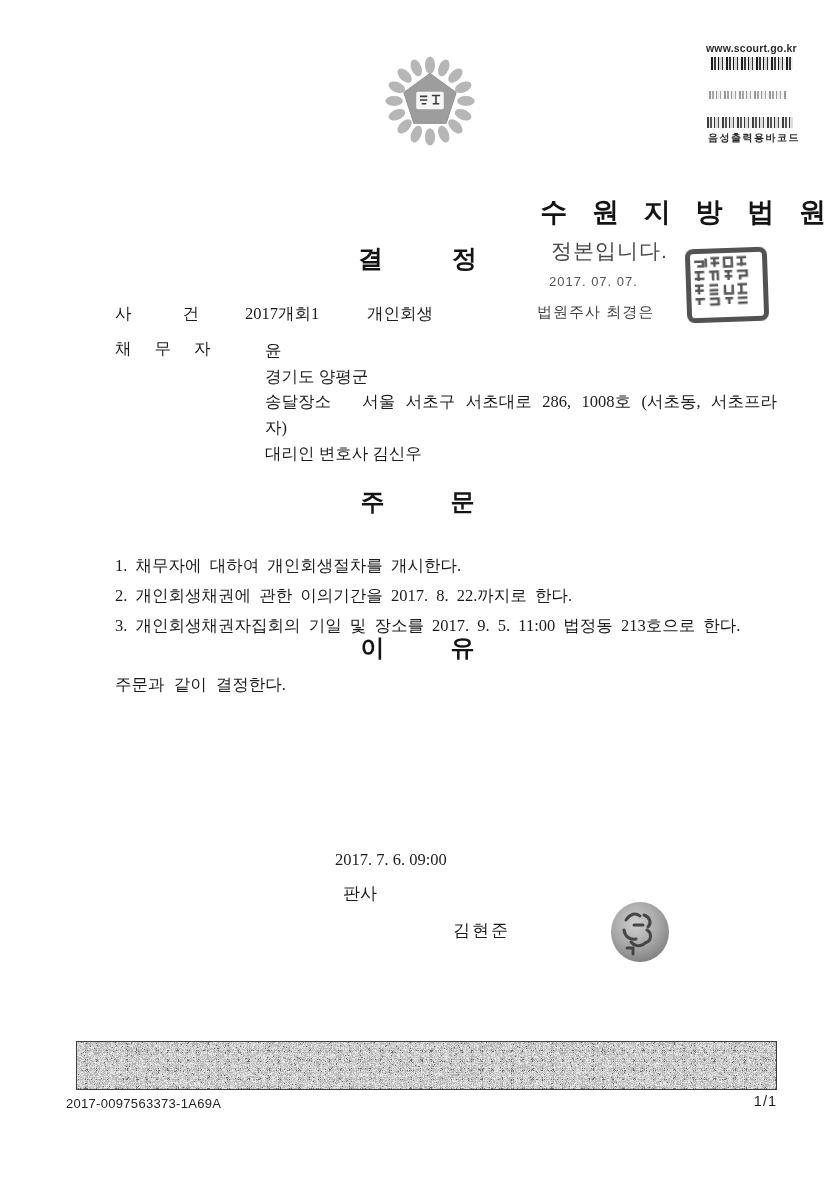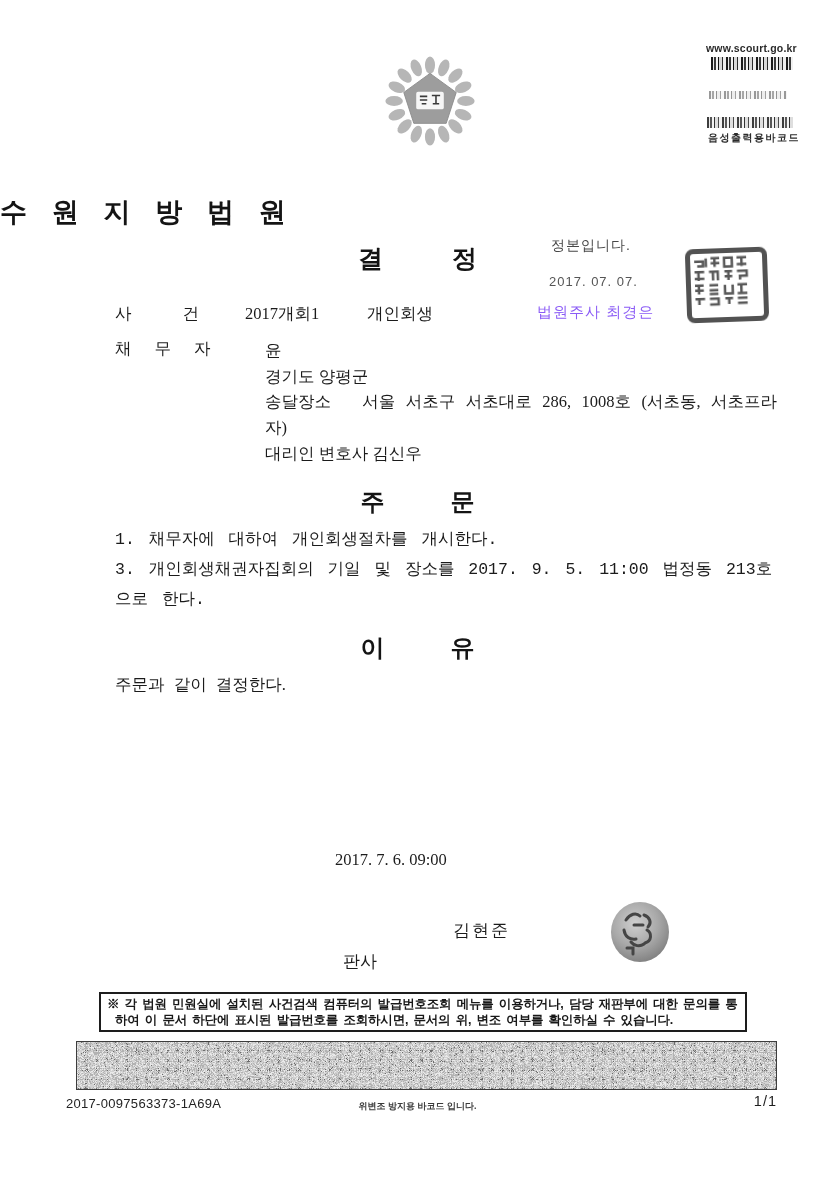--- a/index.html
+++ b/index.html
@@ -23,58 +23,58 @@
   .barcode{background:repeating-linear-gradient(90deg,
       #1b1b1b 0 2px,#e9e9e9 2px 3px,#3a3a3a 3px 5px,#f1f1f1 5px 7px,
       #101010 7px 8px,#d8d8d8 8px 11px,#2c2c2c 11px 12px,#eeeeee 12px 15px);}
   .bc1{left:711px;top:57px;width:82px;height:13px;}
   .bc2{left:709px;top:91px;width:78px;height:8px;opacity:.45;}
   .bc3{left:707px;top:117px;width:86px;height:11px;opacity:.85;}
   .voice-label{left:708px;top:131px;font-family:"Liberation Sans",sans-serif;
     font-size:10px;font-weight:bold;color:#2a2a2a;letter-spacing:1.5px;}
 
   
-  .court-name{left:0;right:0;top:194px;text-align:left;
+  .court-name{left:0;right:0;top:194px;text-align:right;
     font-size:27px;font-weight:bold;letter-spacing:9px;color:#141414;}
   .doc-type{left:0;right:0;top:242px;display:flex;justify-content:center;
     gap:69px;font-size:25px;font-weight:bold;color:#141414;}
 
   
   .cert-statement{left:551px;top:237px;font-family:"Liberation Sans",sans-serif;
-    font-size:14px;color:#474747;letter-spacing:1px;}
+    font-size:21px;color:#474747;letter-spacing:1px;}
   .cert-date{left:549px;top:274px;font-family:"Liberation Sans",sans-serif;
     font-size:13px;color:#555555;letter-spacing:1px;}
   .cert-clerk{left:537px;top:303px;font-family:"Liberation Sans",sans-serif;
-    font-size:15px;color:#8b5cf6;letter-spacing:1px;}
+    font-size:15px;color:#404040;letter-spacing:1px;}
   .square-seal{left:686px;top:248px;width:72px;height:64px;
     border:5px solid #525252;border-radius:8px;transform:rotate(-2deg);
     filter:blur(.3px);}
 
   
   .body-text{font-size:16.5px;color:#1b1b1b;}
   .case-label{left:115px;top:303px;letter-spacing:51px;white-space:nowrap;}
   .case-number{left:245px;top:303px;}
   .case-type{left:367px;top:303px;}
   .debtor-label{left:115px;top:338px;letter-spacing:23px;white-space:nowrap;}
   .debtor-block{left:265px;top:338px;width:512px;line-height:25.7px;}
   .debtor-block div{white-space:pre;}
   .stretch{text-align:justify;text-align-last:justify;white-space:pre;}
 
   
   .section-heading{left:0;right:0;display:flex;justify-content:center;gap:66px;
     font-size:24px;font-weight:bold;color:#141414;}
   .order-heading{top:486px;}
-  .order-items{left:115px;top:525px;width:665px;line-height:30px;word-spacing:4px;font-family:Liberation Mono, monospace;}
+  .order-items{left:115px;top:551px;width:665px;line-height:30px;word-spacing:4px;}
   .reason-heading{top:632px;}
   .reason-body{left:115px;top:671px;width:660px;line-height:27.5px;word-spacing:5px;}
   .reason-line1{text-align:justify;text-align-last:justify;}
 
   
   .decision-datetime{left:335px;top:850px;font-size:16.5px;}
-  .judge-title{left:343px;top:950px;font-size:17px;}
+  .judge-title{left:343px;top:882px;font-size:17px;}
   .judge-name{left:453px;top:919px;font-size:17px;letter-spacing:2px;}
   .round-seal{left:611px;top:902px;width:58px;height:60px;border-radius:50%;
     background:radial-gradient(circle at 42% 36%,#cfcfcf 0%,#a8a8a8 45%,#7e7e7e 80%,#6d6d6d 100%);
     filter:blur(.3px);}
 
   
   .notice-box{left:99px;top:992px;width:632px;height:30px;
     border:2px solid #1d1d1d;padding:3px 6px;
     font-family:"Liberation Sans",sans-serif;font-size:12.5px;font-weight:bold;
     color:#181818;line-height:15.5px;letter-spacing:-.2px;word-spacing:2px;white-space:nowrap;}
@@ -164,20 +164,21 @@
     <div>자)</div>
     <div>대리인 변호사 김신우</div>
   </div>
 
   <div class="abs section-heading order-heading">
     <span>주</span>
     <span>문</span>
   </div>
   <div class="abs body-text order-items">
     <div>1. 채무자에 대하여 개인회생절차를 개시한다.</div>
+    <div>2. 개인회생채권에 관한 이의기간을 2017. 8. 22.까지로 한다.</div>
     <div>3. 개인회생채권자집회의 기일 및 장소를 2017. 9. 5. 11:00 법정동 213호으로 한다.</div>
   </div>
 
   <div class="abs section-heading reason-heading">
     <span>이</span>
     <span>유</span>
   </div>
   <div class="abs body-text reason-body">
     <div>주문과 같이 결정한다.</div>
   </div>
@@ -192,40 +193,35 @@
         <path d="M33 13c6 2 8 8 4 12"></path>
         <path d="M13 28c1 7 6 10 12 9"></path>
         <path d="M36 28c5 3 5 11-2 13"></path>
         <path d="M20 40c3 4 9 5 13 2"></path>
         <path d="M23 23h9"></path>
         <path d="M16 46h6v6"></path>
       </g>
     </svg>
   </div>
 
-  <div class="abs notice-box">
-    <div>※ 각 법원 민원실에 설치된 사건검색 컴퓨터의 발급번호조회 메뉴를 이용하거나, 담당 재판부에 대한 문의를 통</div>
-    <div class="notice-line2">하여 이 문서 하단에 표시된 발급번호를 조회하시면, 문서의 위, 변조 여부를 확인하실 수 있습니다.</div>
-  </div>
 
   <div class="abs noise-band">
     <svg width="699" height="47" aria-hidden="true">
       <defs>
         <filter id="grain" x="0" y="0" width="100%" height="100%">
           <feTurbulence type="turbulence" baseFrequency="0.55" numOctaves="3" seed="11" stitchTiles="stitch"></feTurbulence>
           <feColorMatrix type="saturate" values="0"></feColorMatrix>
           <feComponentTransfer>
             <feFuncR type="discrete" tableValues="0.15 0.45 0.65 0.82 0.55 0.3 0.7 0.9"></feFuncR>
             <feFuncG type="discrete" tableValues="0.15 0.45 0.65 0.82 0.55 0.3 0.7 0.9"></feFuncG>
             <feFuncB type="discrete" tableValues="0.15 0.45 0.65 0.82 0.55 0.3 0.7 0.9"></feFuncB>
             <feFuncA type="linear" slope="0" intercept="1"></feFuncA>
           </feComponentTransfer>
         </filter>
       </defs>
       <rect width="100%" height="100%" fill="#9a9a9a" filter="url(#grain)"></rect>
     </svg>
   </div>
 
   <div class="abs issue-number">2017-0097563373-1A69A</div>
-  <div class="abs barcode-caption">위변조 방지용 바코드 입니다.</div>
   <div class="abs page-indicator">1/1</div>
 
 </div>
 
 </body></html>

